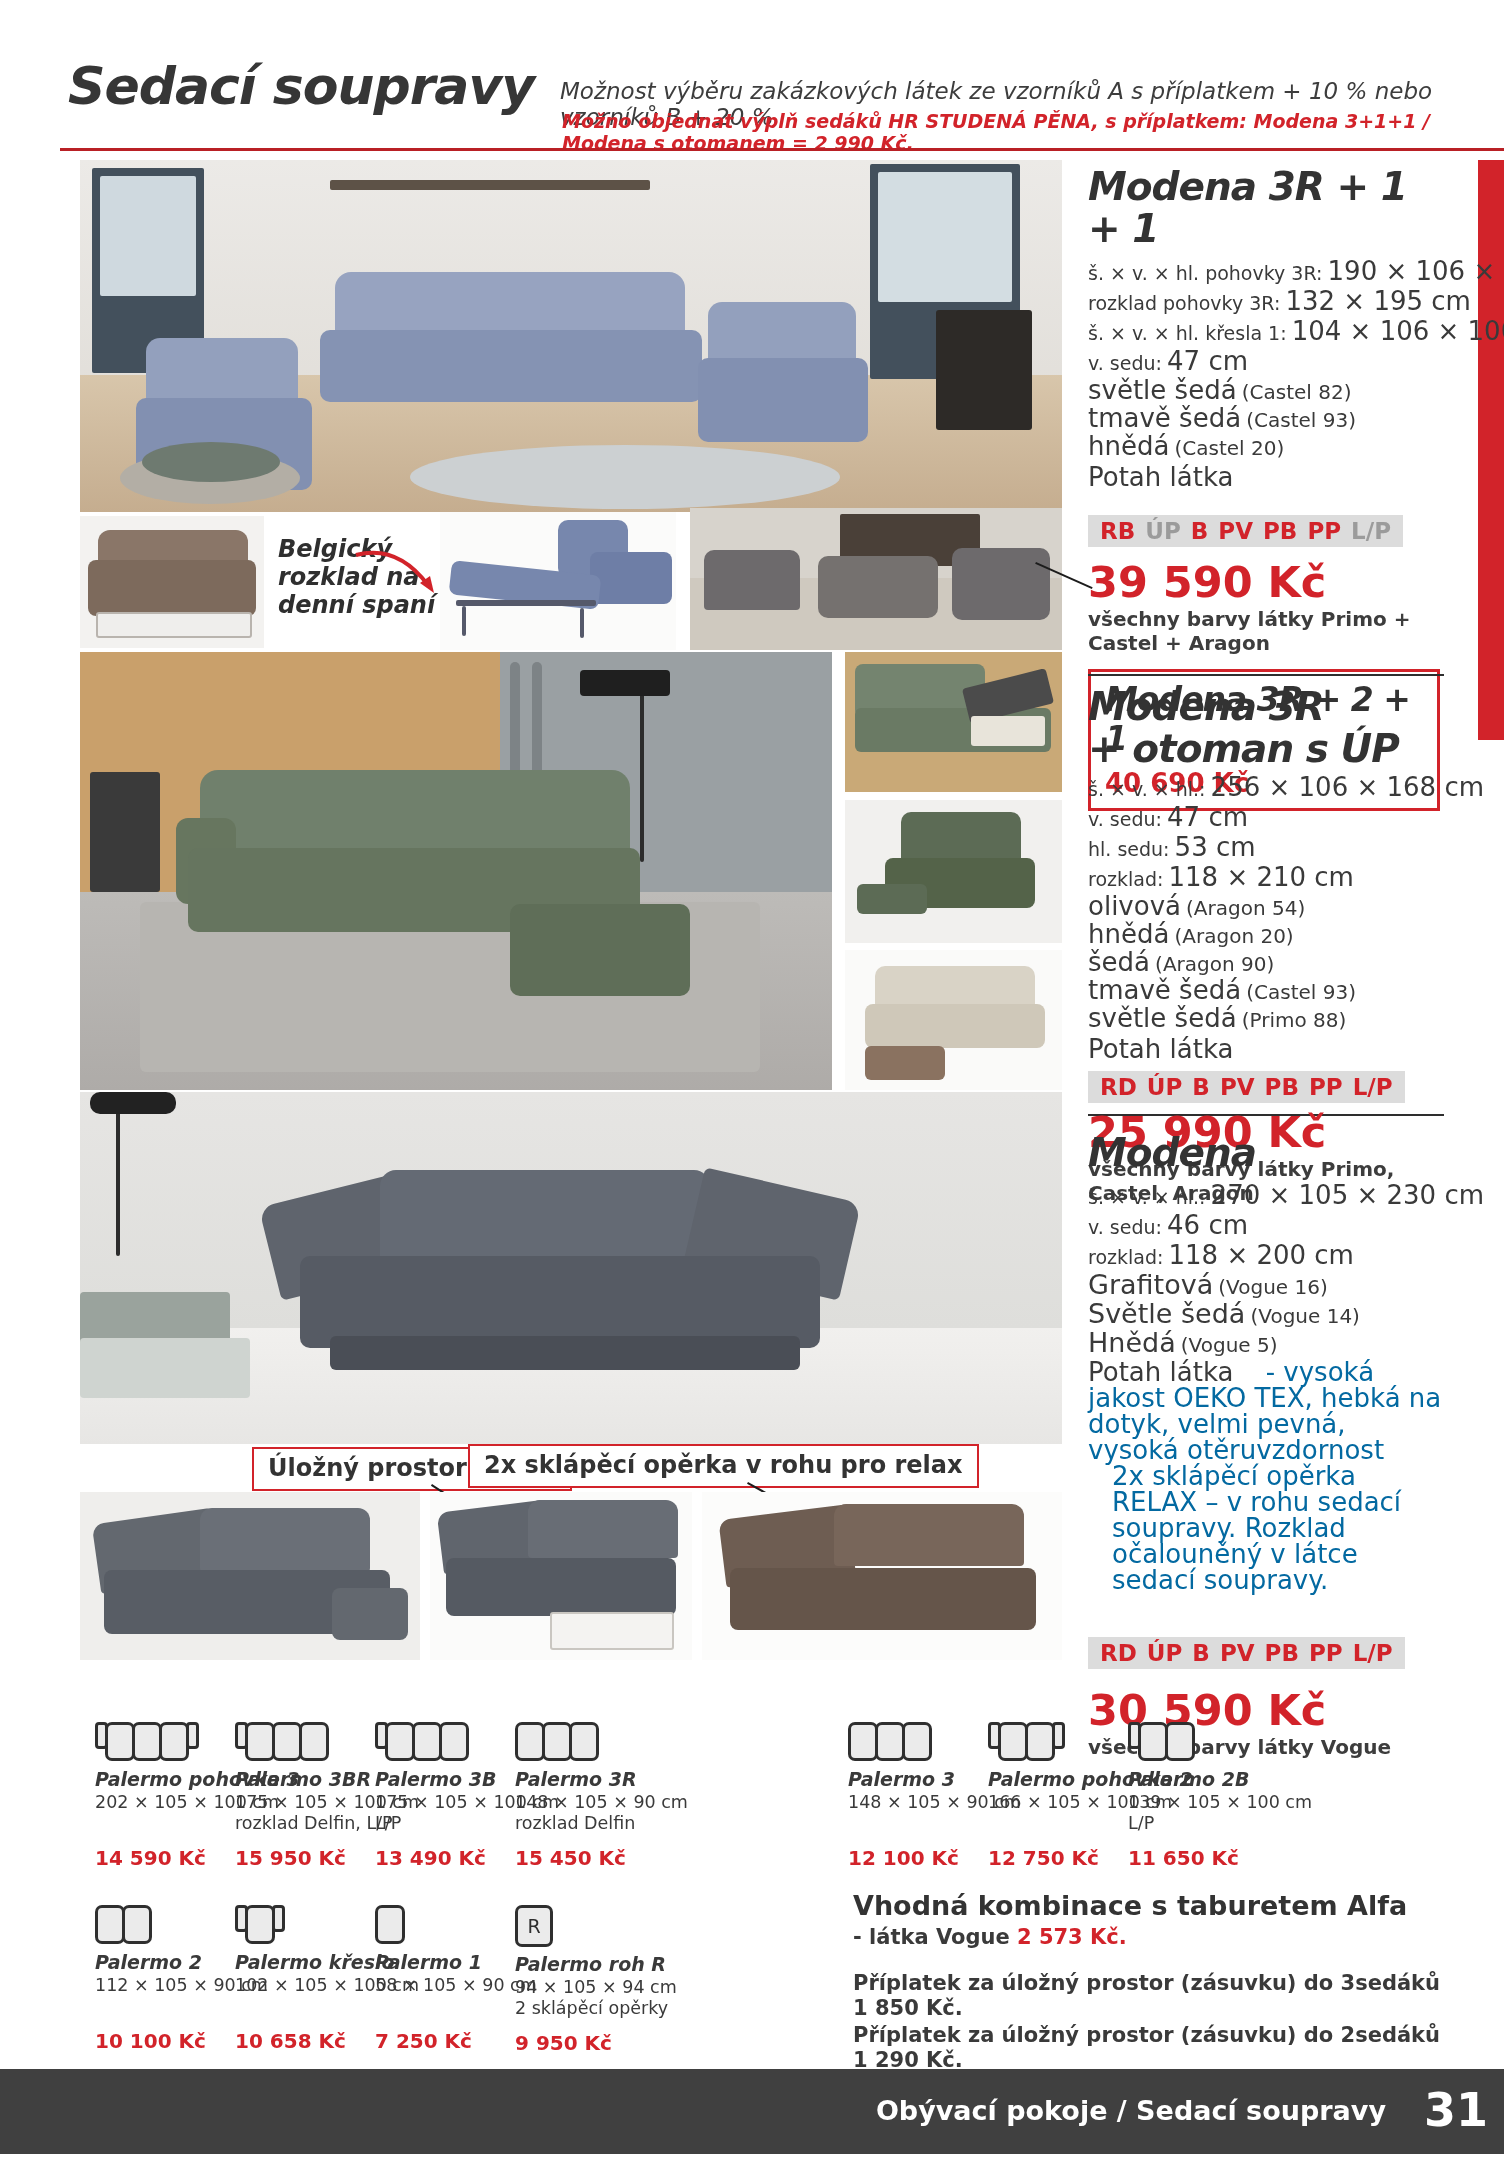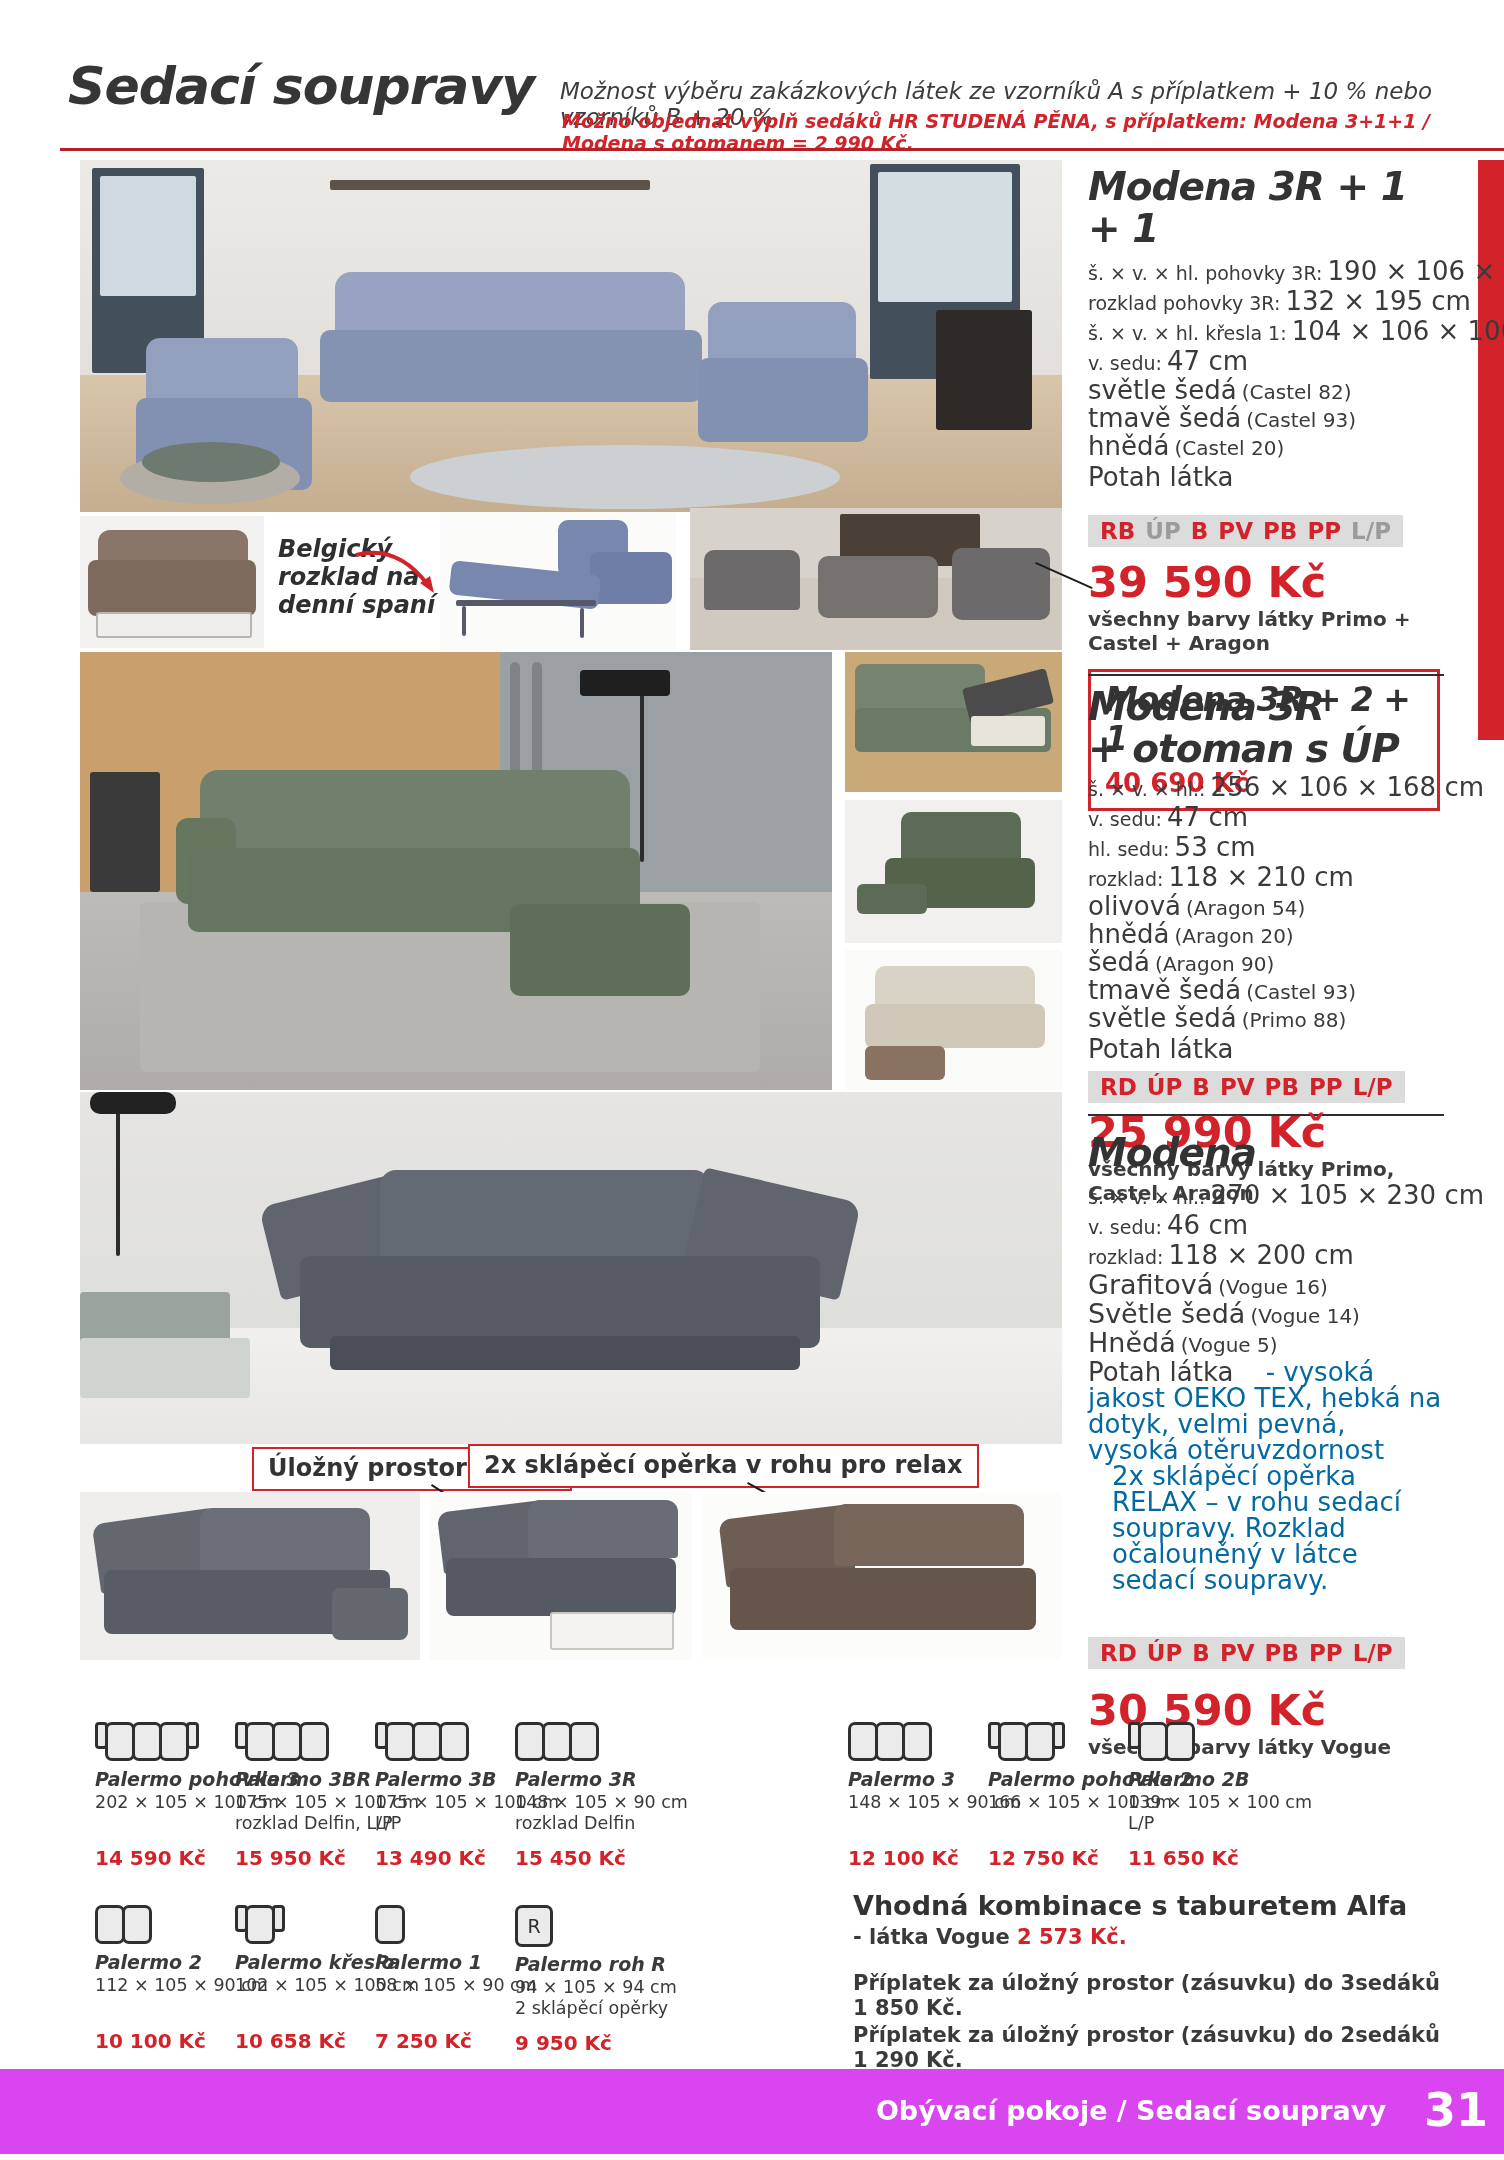--- a/index.html
+++ b/index.html
@@ -60,21 +60,21 @@
   .gdet{min-height:46px;font-size:17.5px;line-height:21px;margin-top:2px;white-space:nowrap;}
   .gprice{font-size:20px;font-weight:bold;color:#d2232a;margin-top:8px;white-space:nowrap;}
   
   .tab{position:absolute;left:853px;top:1890px;width:600px;}
   .tab .th{font-size:27px;font-weight:bold;color:#333;}
   .tab .ts{font-size:21px;font-weight:bold;margin-top:4px;}
   .tab .ts .red{color:#d2232a;}
   .tab .tl{font-size:21px;font-weight:bold;margin-top:2px;line-height:25px;}
   .tab .tl1{margin-top:22px;}
   
-  .footer{position:absolute;left:0;top:2069px;width:1504px;height:85px;background:#d946ef;}
+  .footer{position:absolute;left:0;top:2069px;width:1504px;height:85px;background:#404040;}
   .fcrumb{position:absolute;right:118px;top:26px;font-size:27px;font-weight:bold;color:#fff;}
   .fnum{position:absolute;right:16px;top:14px;font-size:46px;font-weight:bold;color:#fff;}
   
   .arrow{position:absolute;left:352px;top:545px;}
 </style>
 </head>
 <body>
 
 <div id="page">
 

